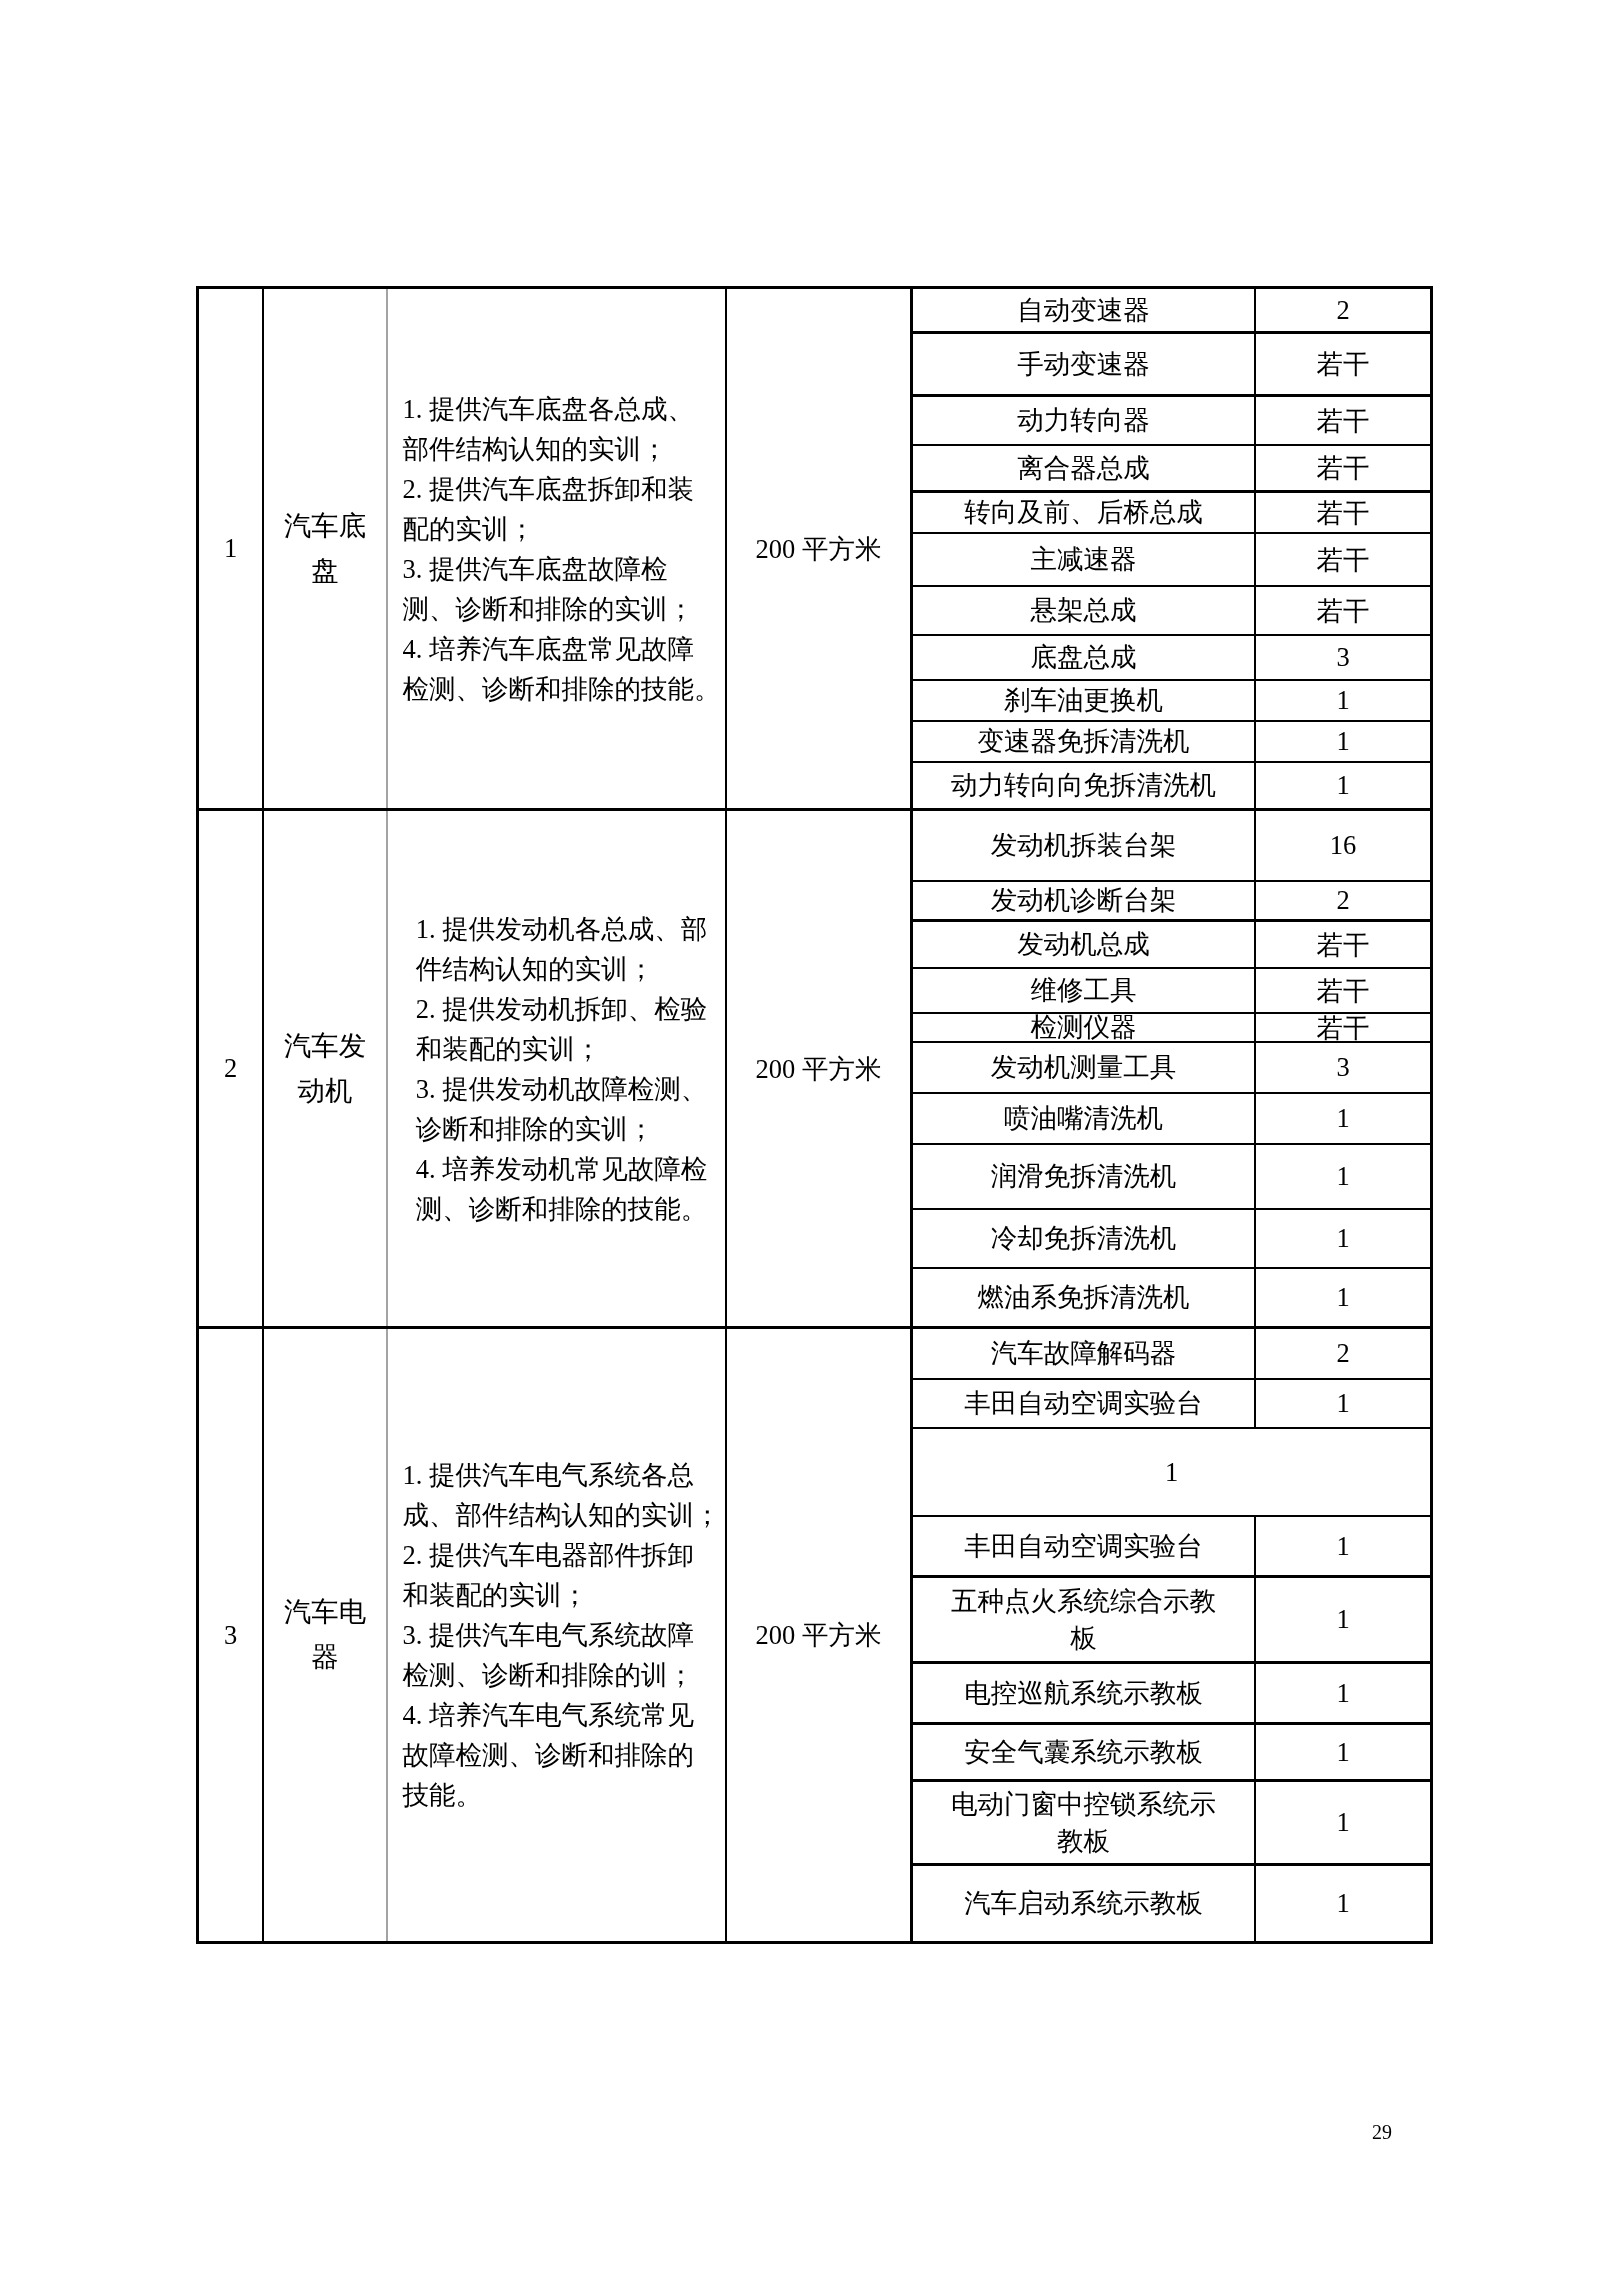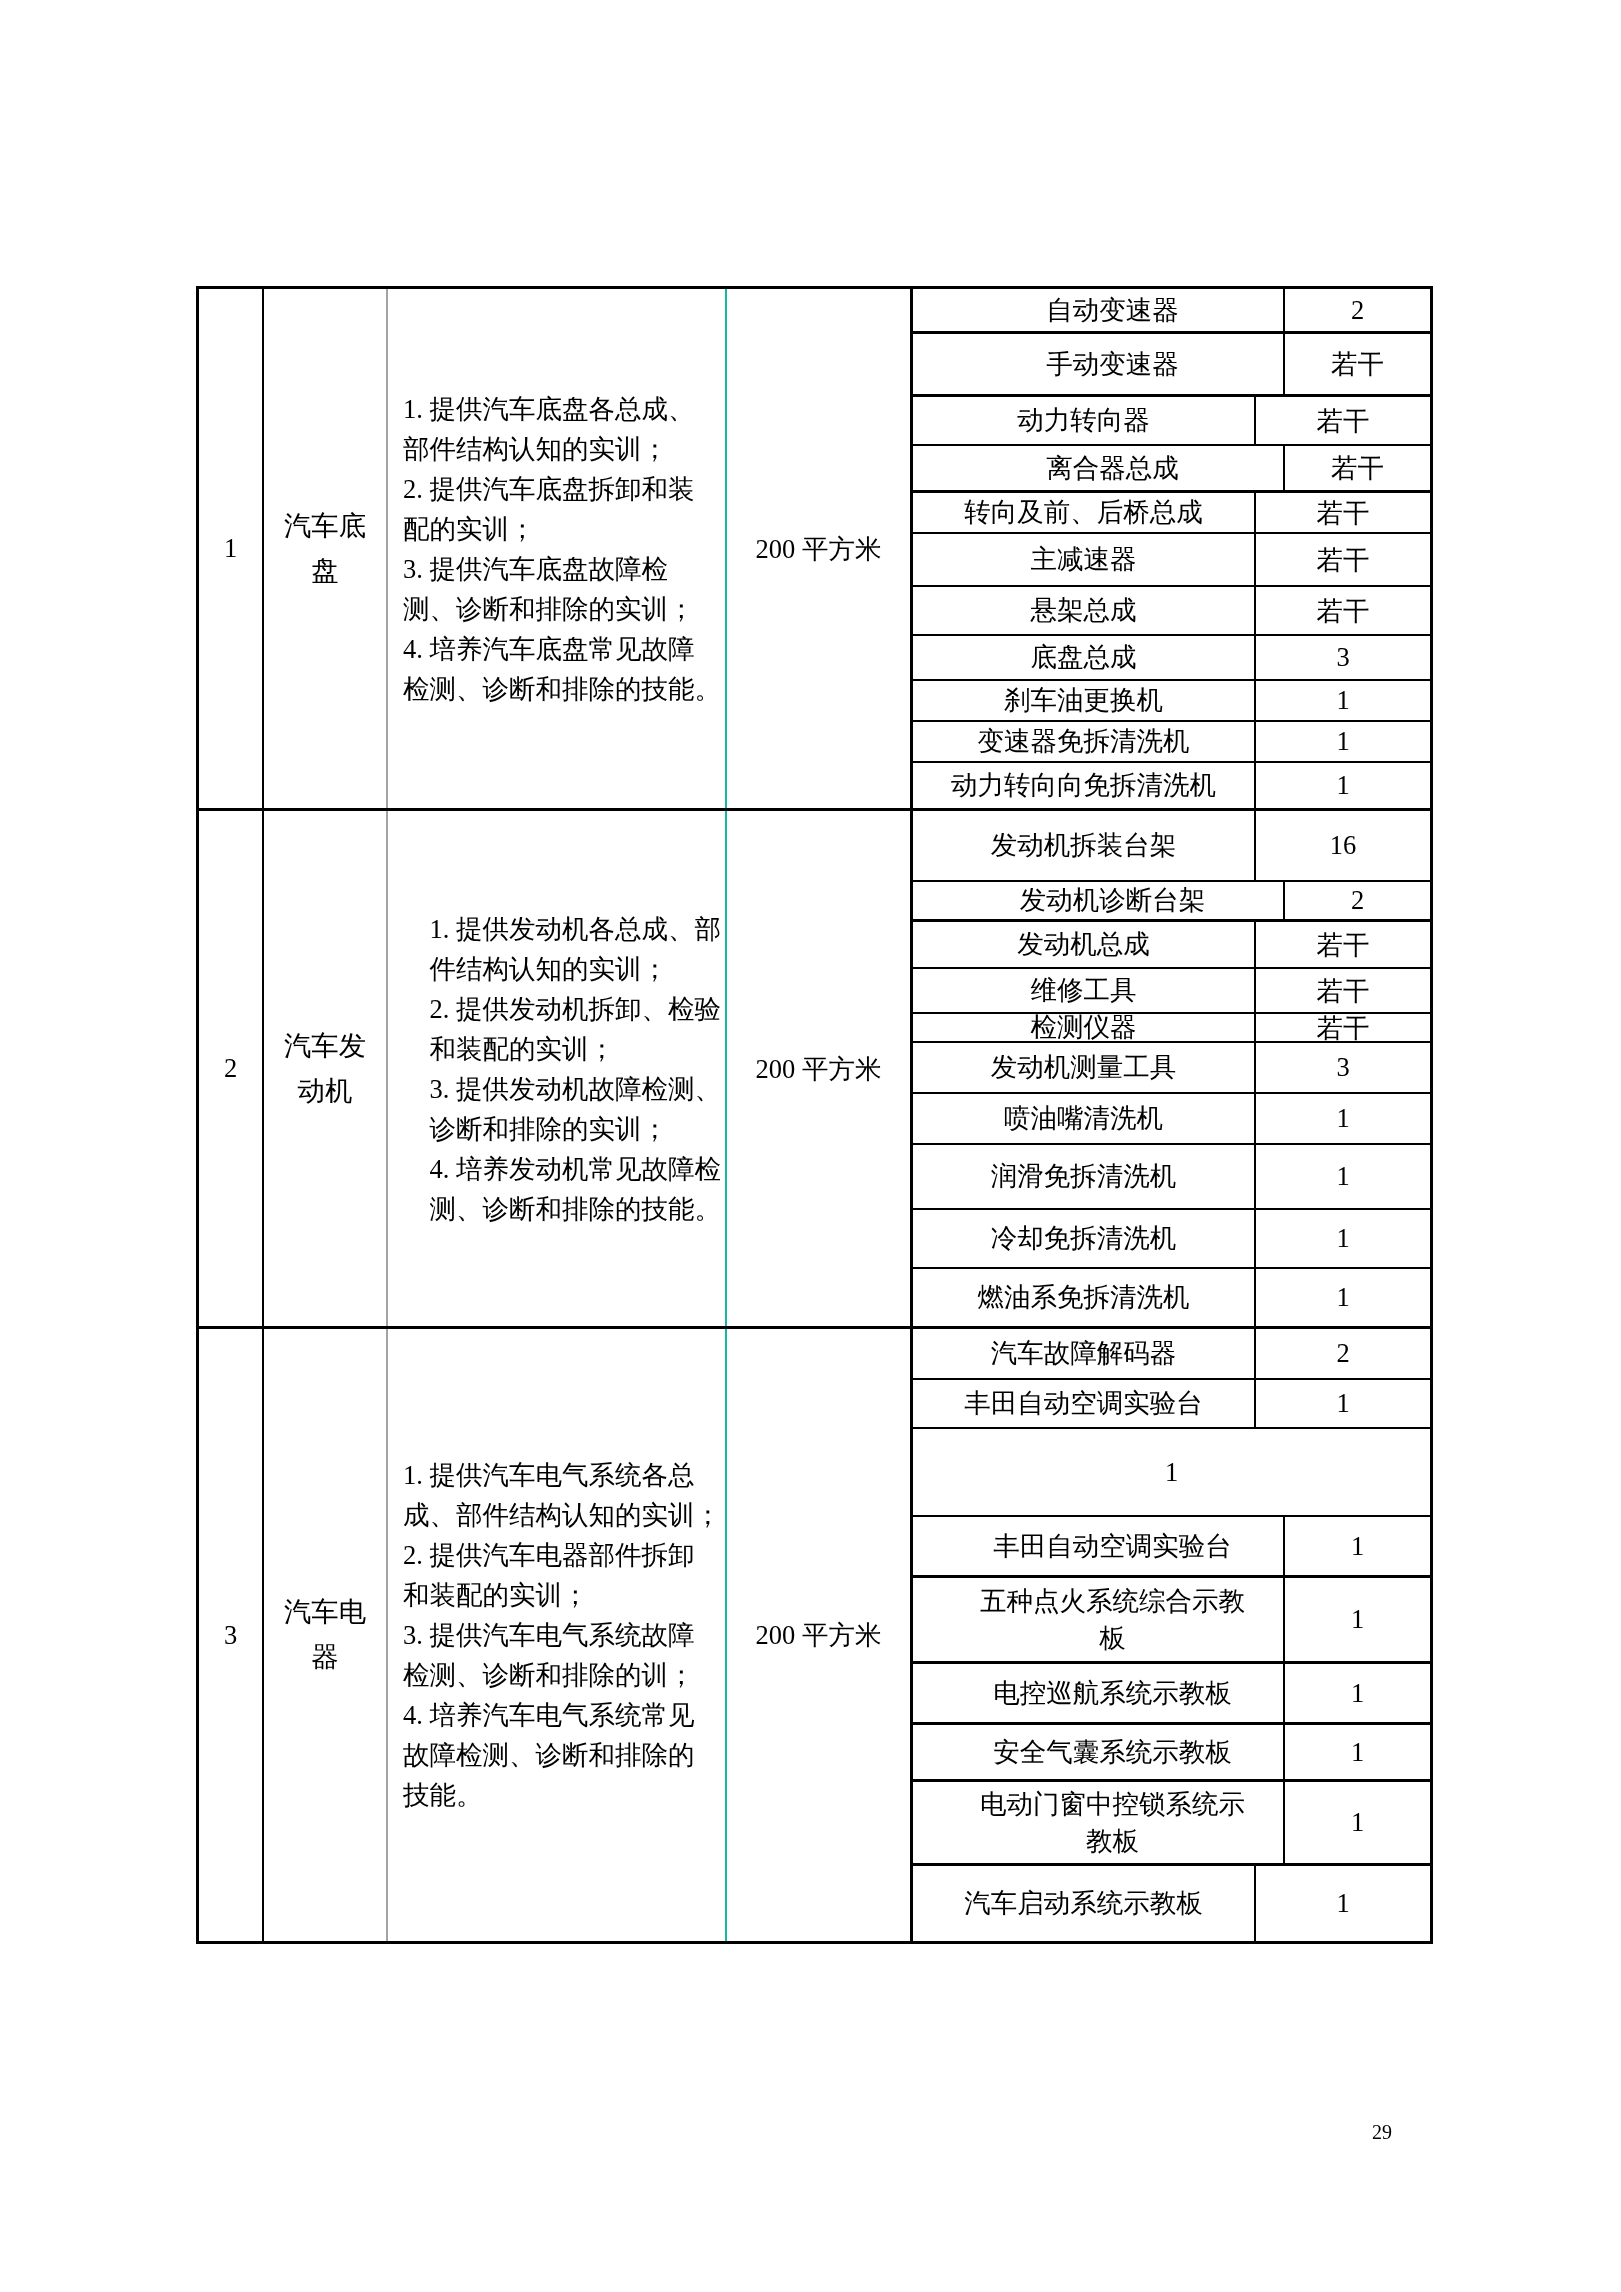--- a/index.html
+++ b/index.html
@@ -12,26 +12,26 @@
   .doc-table {
     position:absolute; left:196px; top:286px; width:1237px;
     border:3.9px solid #000;
   }
   .section { display:flex; border-bottom:3.9px solid #000; align-items:stretch; }
   .section:last-child { border-bottom:none; }
   .cell { display:flex; align-items:center; justify-content:center; }
   .col-num  { width:65px;  border-right:2.9px solid #000; font-size:26.5px; }
   .col-name { width:124px; border-right:2px solid #a3a3a3; }
   .name-text { white-space:pre-line; font-size:27.4px; line-height:45px; text-align:center; }
-  .col-desc { width:339px; border-right:2px solid #14b8a6; justify-content:flex-end; }
+  .col-desc { width:339px; border-right:2px solid #000000; justify-content:center; }
   .desc-text { white-space:pre-line; font-size:26.5px; line-height:40px; padding:0 3.9px 0 13.7px; }
   .col-area { width:186px; border-right:3.9px solid #000; font-size:26.5px; white-space:pre; }
   .equip-col { flex:1; display:flex; flex-direction:column; }
   .erow { display:flex; align-items:stretch; border-bottom:2px solid #000; }
-  .erow.thick { border-bottom-width:3.9px;padding-left:29px; }
+  .erow.thick { border-bottom-width:3.9px; }
   .erow:last-child { border-bottom:none; }
   .ename {
     width:343px; border-right:2.9px solid #000;
     display:flex; align-items:center; justify-content:center;
     text-align:center; white-space:pre-line; font-size:26.5px; line-height:37px;
     padding:0 9.8px;
   }
   .eqty { flex:1; display:flex; align-items:center; justify-content:center; font-size:26.5px; }
   .page-number { position:absolute; left:1372px; top:2121px; font-size:20px; }
 </style>

